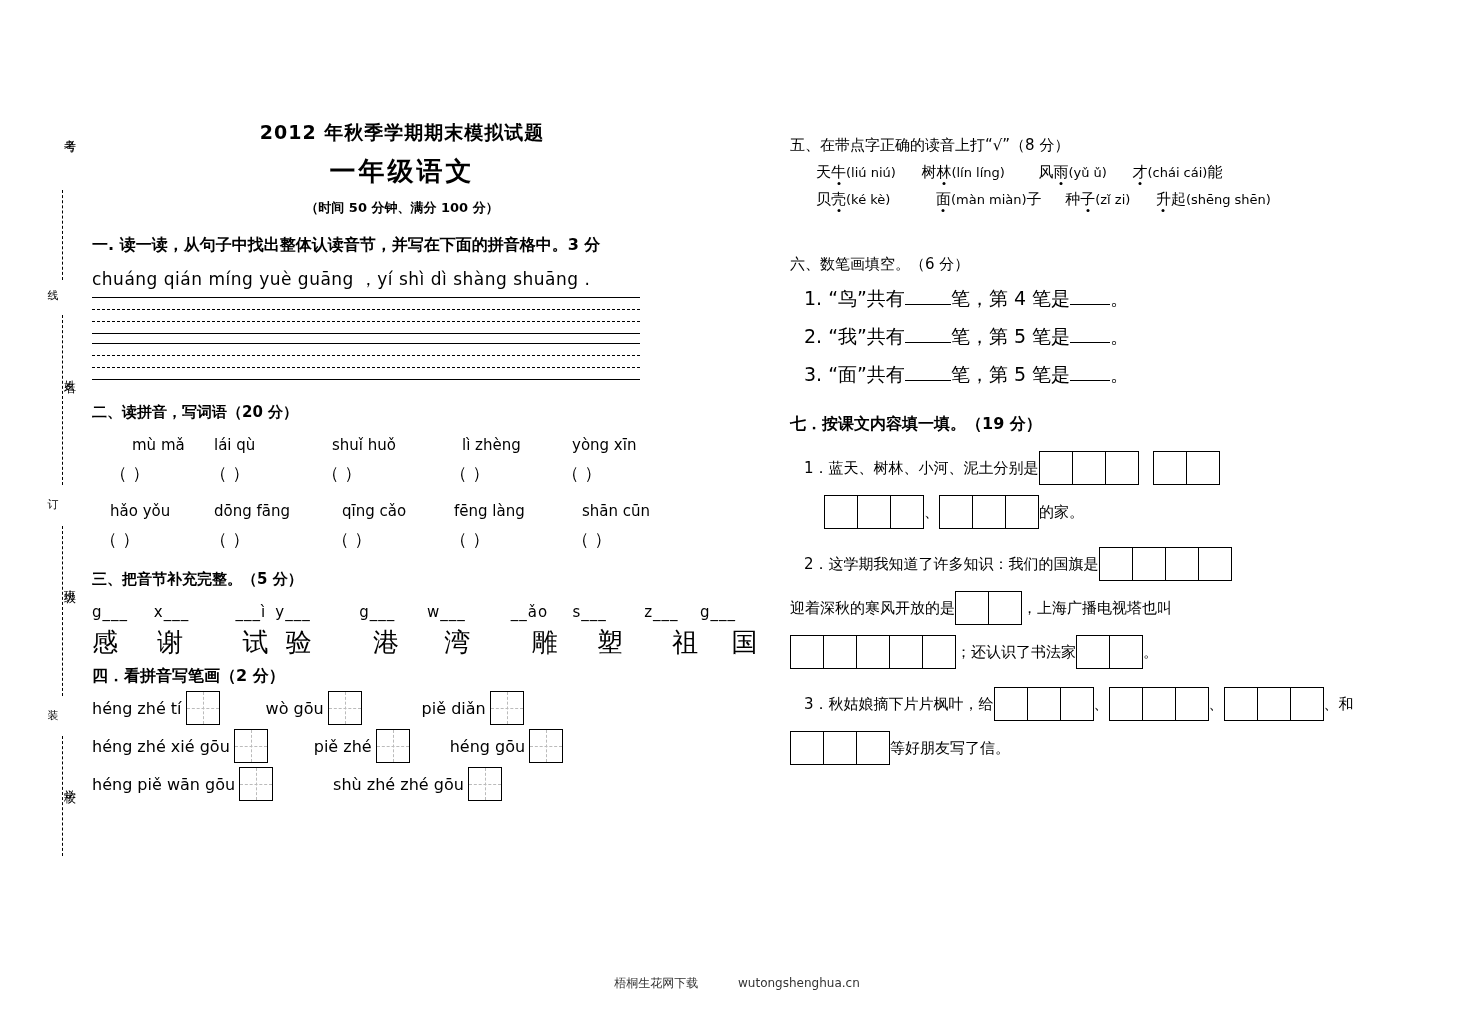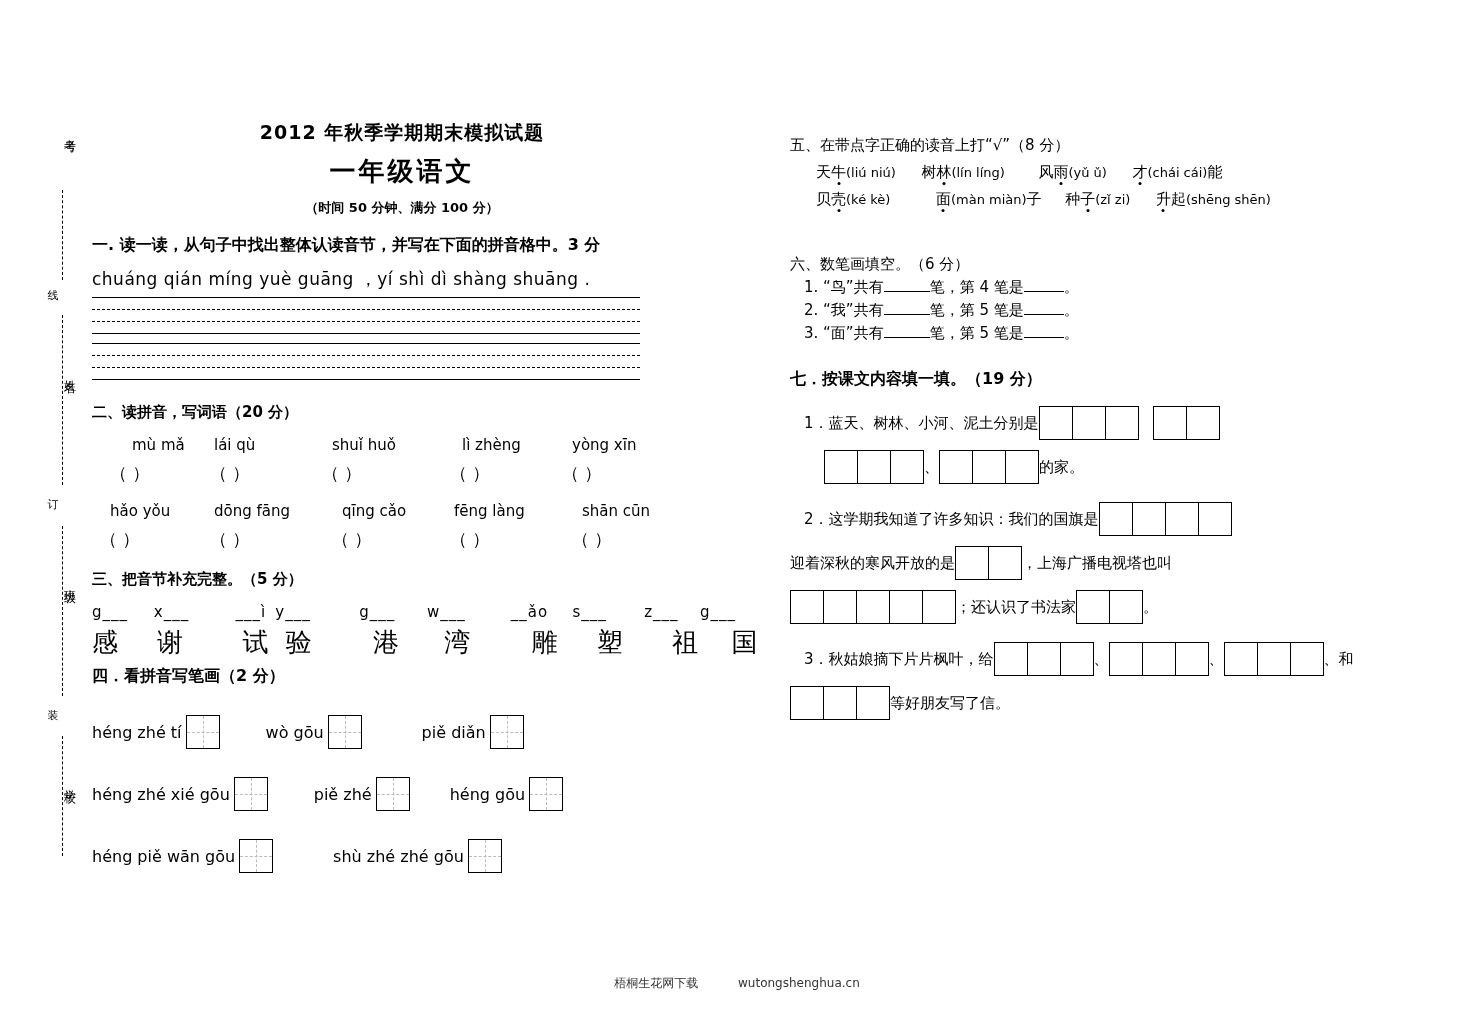--- a/index.html
+++ b/index.html
@@ -159,21 +159,21 @@
   }
   .han-line {
     font-size: 26px;
     margin-top: 4px;
     letter-spacing: 1px;
     white-space: nowrap;
   }
 
   
   .stroke-row {
-    margin-top: 28px;
+    margin-top: 4px;
     display: flex;
     align-items: center;
     font-size: 16px;
     white-space: nowrap;
   }
   .stroke-item {
     display: inline-flex;
     align-items: center;
   }
   .stroke-item .lbl { margin-right: 4px; }
@@ -232,22 +232,22 @@
     position: absolute;
     left: 50%;
     transform: translateX(-50%);
     bottom: -4px;
     width: 3px; height: 3px;
     border-radius: 50%;
     background: #000;
   }
 
   .fill-line {
-    font-size: 15px;
-    margin-top: 4px;
+    font-size: 19px;
+    margin-top: 12px;
     margin-left: 14px;
     white-space: nowrap;
   }
   .ul {
     display: inline-block;
     border-bottom: 1px solid #000;
     width: 46px;
   }
   .ul.s { width: 40px; }
 

